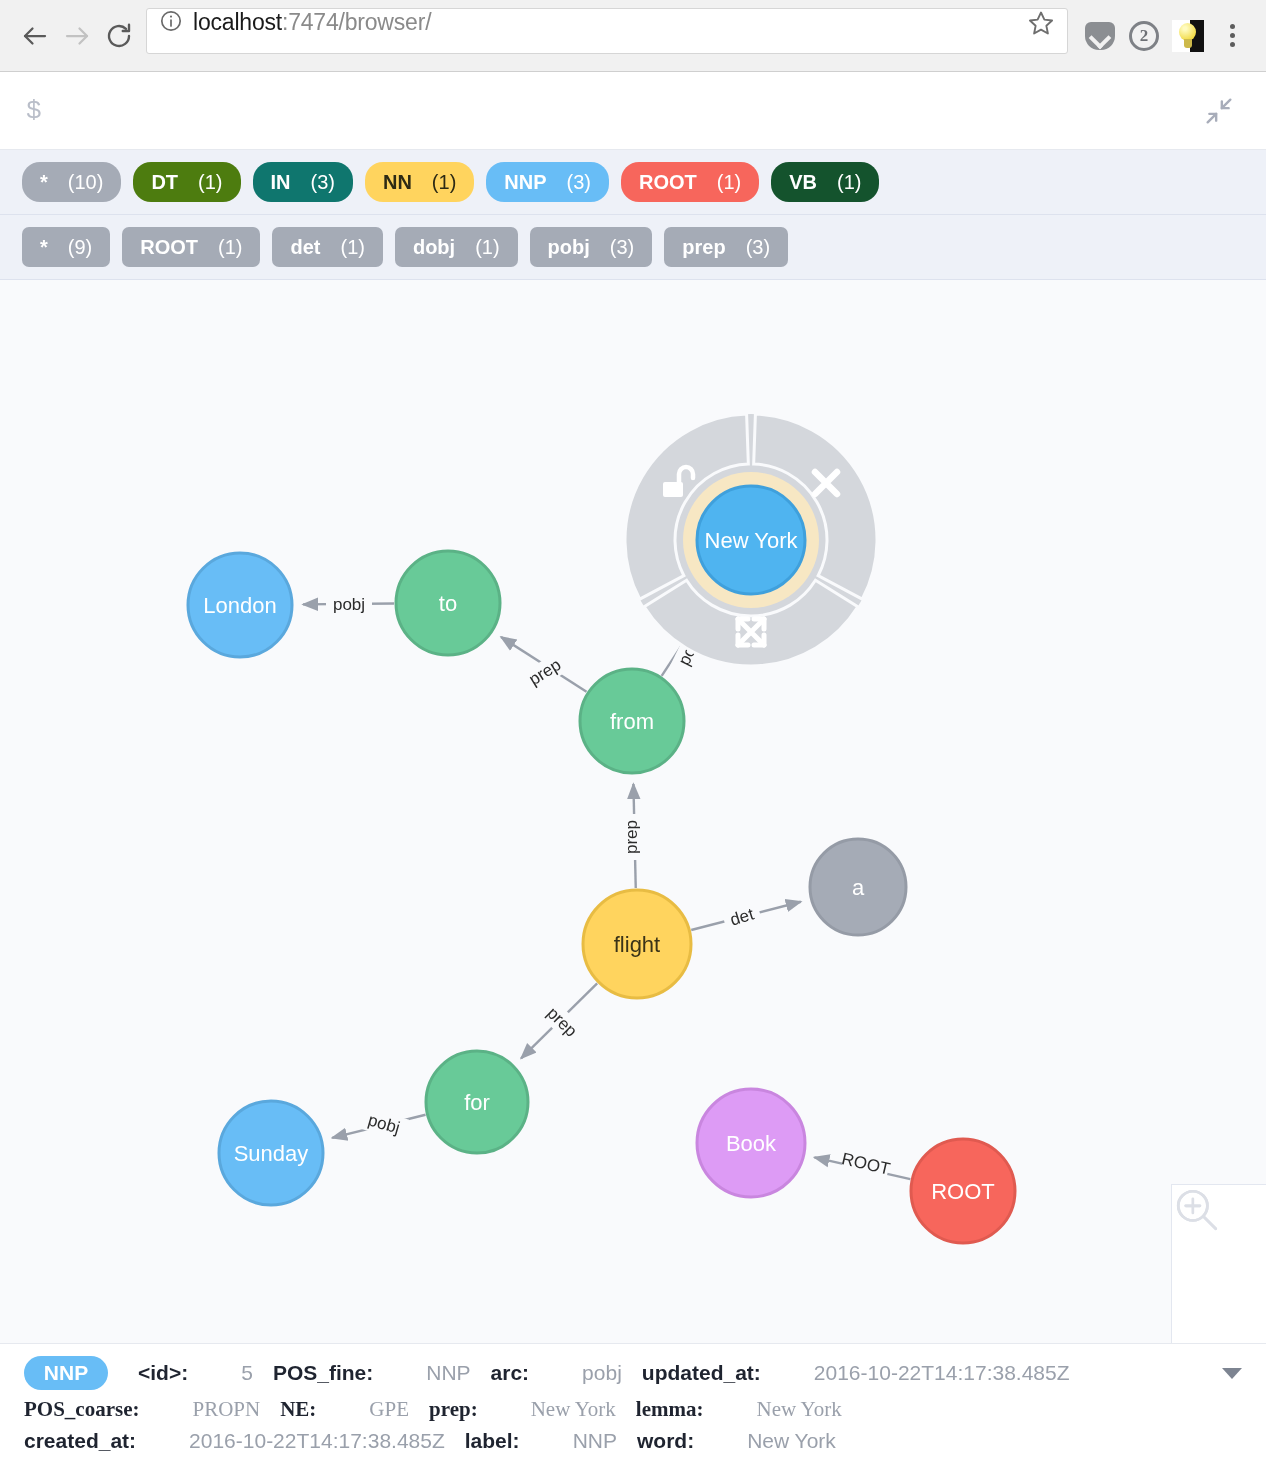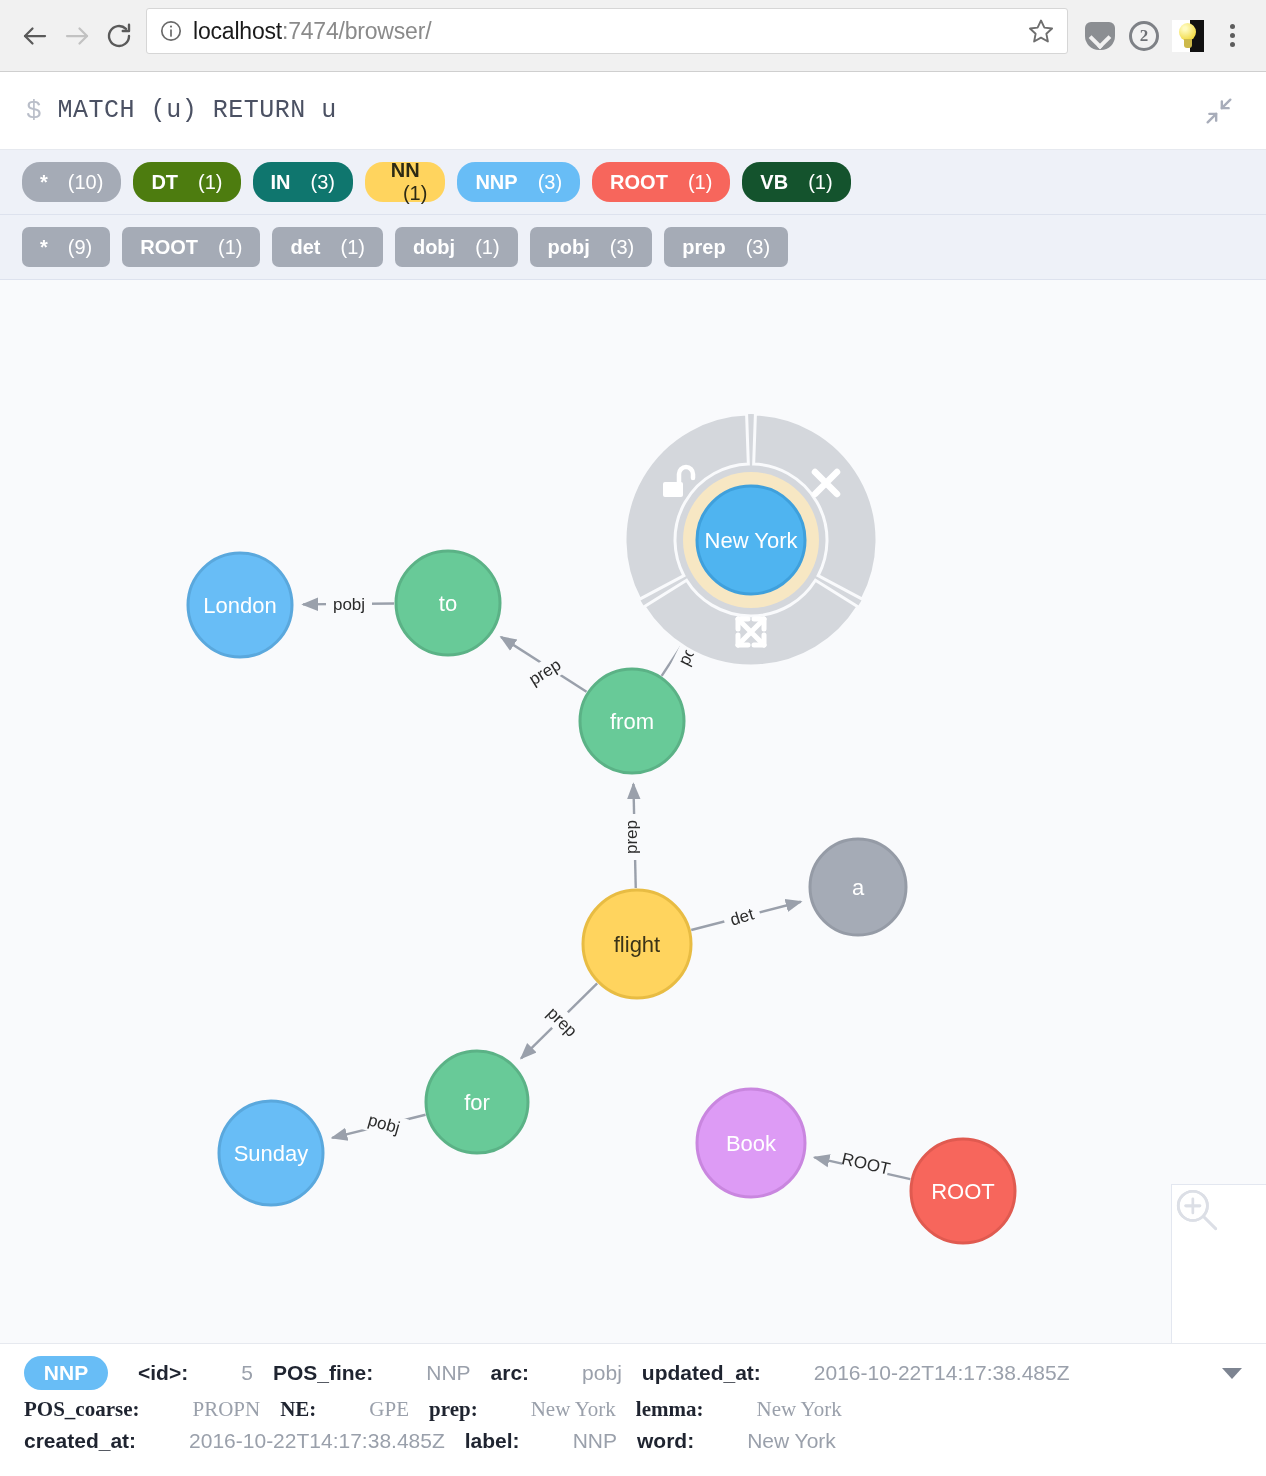--- a/index.html
+++ b/index.html
@@ -20,21 +20,21 @@
   .nav-btn {
     width: 42px; height: 42px; display: flex; align-items: center; justify-content: center;
     color: #5a5a5a; flex: none;
   }
   .nav-btn.disabled { color: #c2c2c2; }
   .nav-btn svg { display: block; }
 
   .url-box {
     flex: 1; height: 46px; margin: 0 8px 9px 6px;
     background: #ffffff; border: 1px solid #d6d6d6; border-radius: 3px;
-    display: flex; align-items: center; padding: 0 12px;
+    display: flex; padding: 0 12px;
   }
   .info-circle { flex: none; margin-right: 10px; color: #6a6a6a; }
   .url-text { font-size: 23px; color: #8a8a8a; white-space: nowrap; letter-spacing: -0.2px; }
   .url-host { color: #1a1a1a; }
   .star-icon { margin-left: auto; color: #6e6e6e; flex: none; }
 
   .ext-icon { width: 40px; height: 42px; display:flex; align-items:center; justify-content:center; flex: none; margin-left: 4px; }
   .pocket-shape {
     width: 30px; height: 28px; background: #8b8e92;
     border-radius: 6px 6px 14px 14px; position: relative;
@@ -189,21 +189,20 @@
       <div class="menu-dots">
           <span></span>
           <span></span>
           <span></span>
         </div>
     </div>
   </div>
 
   <div class="query-bar">
     <span class="prompt-sigil">$</span>
-    <span class="query-text">MATCH (u) RETURN u</span>
     <div class="collapse-btn">
       <svg width="34" height="34" viewBox="0 0 24 24" fill="none" stroke="#a8adba" stroke-width="1.7" stroke-linecap="round" stroke-linejoin="round">
         <polyline points="20,4 14,10"></polyline>
           <polyline points="14,5.2 14,10 18.8,10"></polyline>
         <polyline points="4,20 10,14"></polyline>
           <polyline points="10,18.8 10,14 5.2,14"></polyline>
       </svg>
     </div>
   </div>
 
@@ -213,21 +212,21 @@
         <span class="cnt">(10)</span>
       </div>
       <div class="pill" style="background: #4d7c0f;">
         <span>DT</span>
         <span class="cnt">(1)</span>
       </div>
       <div class="pill" style="background: #0f766e; justify-content: flex-end;">
         <span>IN</span>
         <span class="cnt">(3)</span>
       </div>
-      <div class="pill" style="background: rgb(255, 212, 94); color: rgb(45, 42, 20); flex-direction: column;">
+      <div class="pill" style="background: rgb(255, 212, 94); color: rgb(45, 42, 20);">
         <span>NN</span>
         <span class="cnt">(1)</span>
       </div>
       <div class="pill" style="background: rgb(104, 189, 246);">
         <span>NNP</span>
         <span class="cnt">(3)</span>
       </div>
       <div class="pill" style="background: rgb(247, 102, 92);">
         <span>ROOT</span>
         <span class="cnt">(1)</span>

